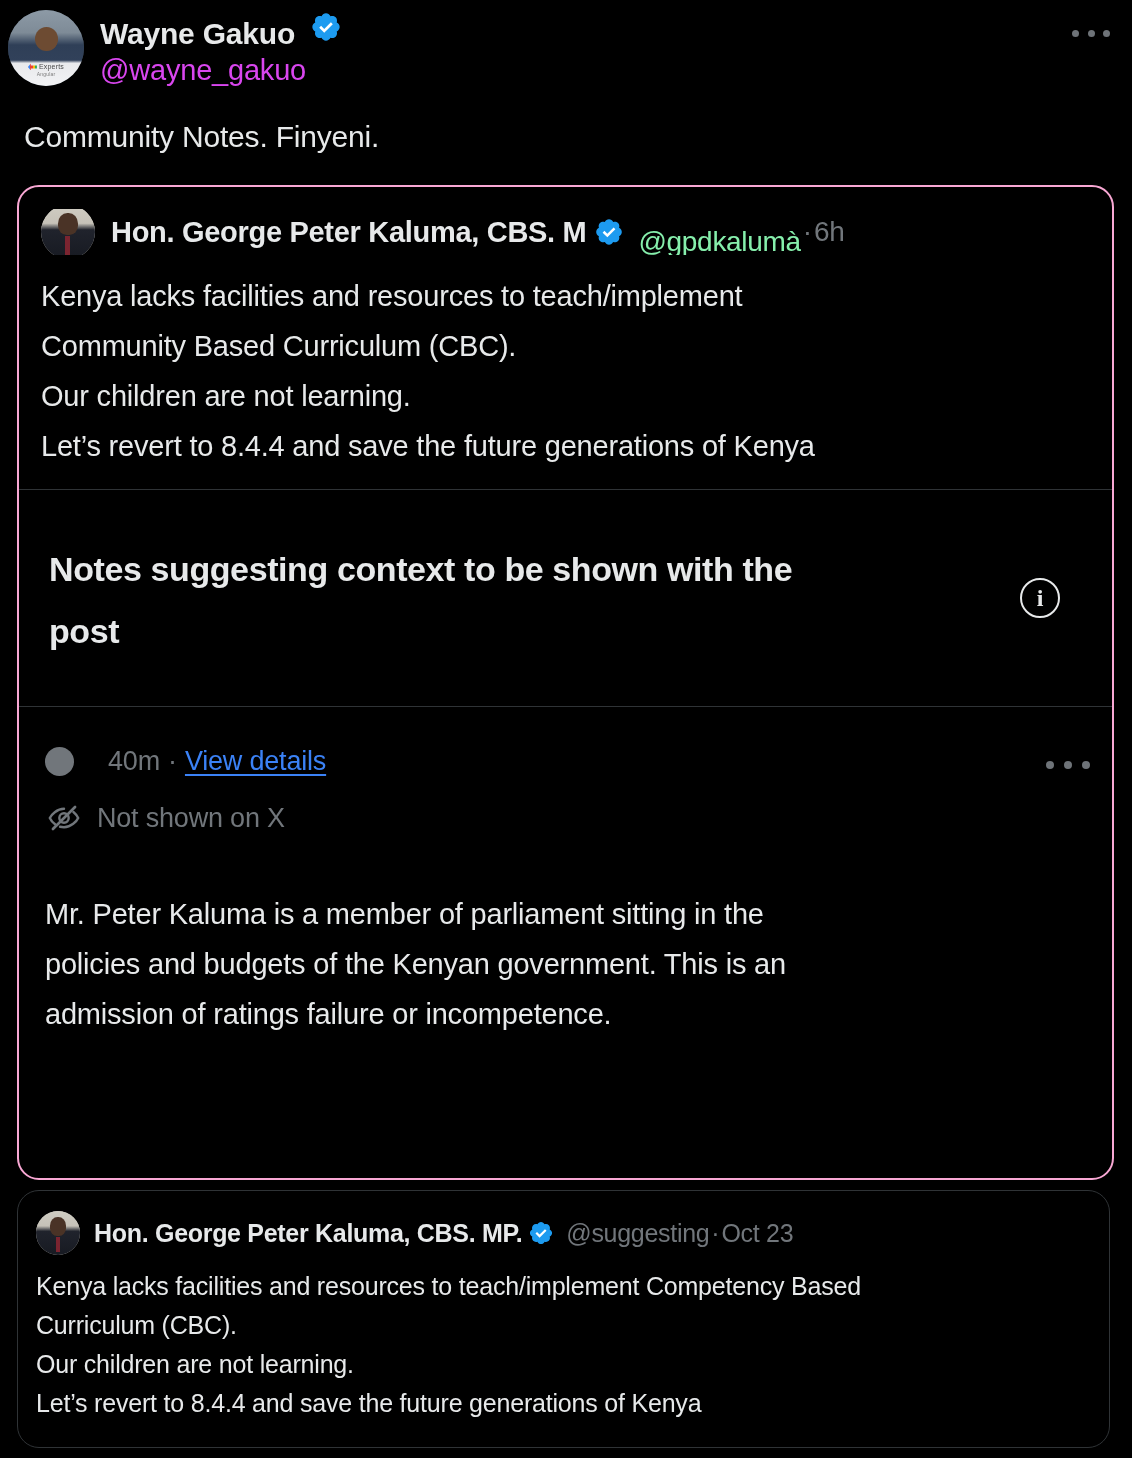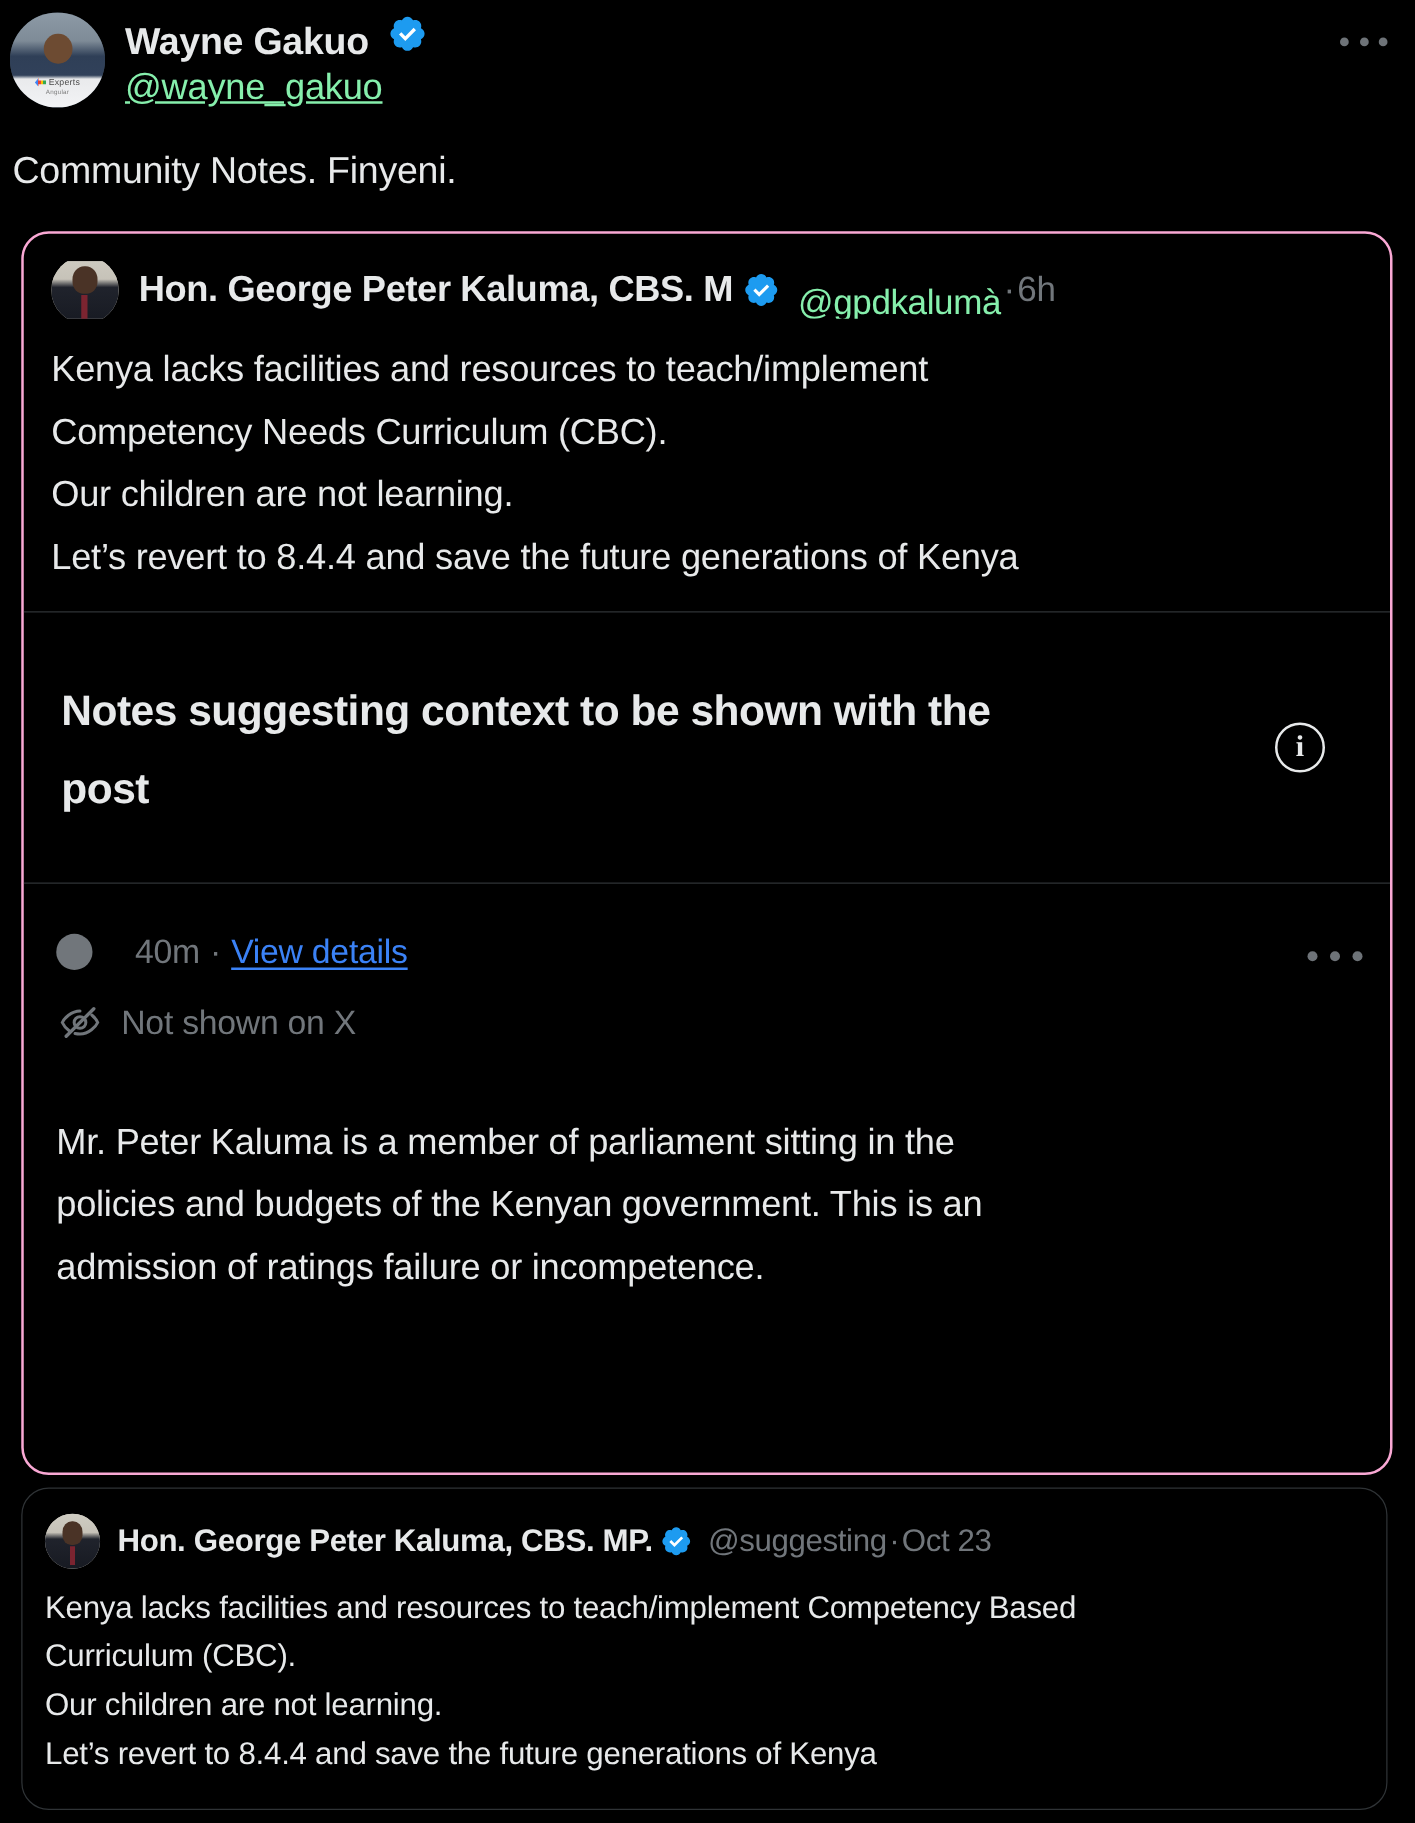--- a/index.html
+++ b/index.html
@@ -97,23 +97,22 @@
     letter-spacing: -0.2px;
     color: #e7e9ea;
     display: inline-block;
     vertical-align: middle;
   }
   .author-handle {
     position: absolute;
     left: 100px;
     top: 52px;
     font-size: 29px;
-    color: #86efac;
-    letter-spacing: -0.2px;
-    text-decoration: underline;
+    color: #d946ef;
+    letter-spacing: -0.2px;
   }
   .more-dots {
     position: absolute;
     right: 22px;
     top: 20px;
     width: 38px;
     height: 22px;
     display: flex;
     align-items: center;
     justify-content: space-between;
@@ -122,21 +121,21 @@
     display: block;
     width: 7px;
     height: 7px;
     border-radius: 50%;
     background: #6e7378;
   }
 
   
   .tweet-text {
     position: absolute;
-    left: 10px;
+    left: 24px;
     top: 118px;
     right: 20px;
     font-size: 30px;
     line-height: 38px;
     color: #e7e9ea;
     letter-spacing: -0.2px;
   }
 
   
   .note-card {
@@ -509,21 +508,21 @@
         <svg class="verified" viewBox="0 0 24 24">
           <path fill="#1d9bf0" d="M22.25 12c0-1.43-.88-2.67-2.19-3.34.46-1.39.2-2.9-.81-3.91s-2.52-1.27-3.91-.81C14.67 2.63 13.43 1.75 12 1.75s-2.67.88-3.34 2.19c-1.39-.46-2.9-.2-3.91.81s-1.27 2.52-.81 3.91C2.63 9.33 1.75 10.57 1.75 12s.88 2.67 2.19 3.34c-.46 1.39-.2 2.9.81 3.91s2.52 1.27 3.91.81c.67 1.31 1.91 2.19 3.34 2.19s2.67-.88 3.34-2.19c1.39.46 2.9.2 3.91-.81s1.27-2.52.81-3.91c1.31-.67 2.19-1.91 2.19-3.34z"></path>
           <path fill="#ffffff" d="M10.68 16.28 6.9 12.5l1.42-1.42 2.36 2.36 5.0-5.0 1.42 1.42z"></path>
         </svg>
         <span class="q-handle">@gpdkalumà</span>
         <span class="q-time">·</span>
         <span class="q-time">6h</span>
       </div>
       <div class="q-body">
         <div>Kenya lacks facilities and resources to teach/implement</div>
-        <div>Competency Needs Curriculum  (CBC).</div>
+        <div>Community Based Curriculum  (CBC).</div>
         <div>Our children are not learning.</div>
         <div>Let’s revert to 8.4.4 and save the future generations of Kenya</div>
       </div>
     </div>
 
     <div class="divider"></div>
 
     <div class="notes-heading-row">
       <div class="notes-heading">Notes suggesting context to be shown with the post</div>
       <div class="info-icon">

